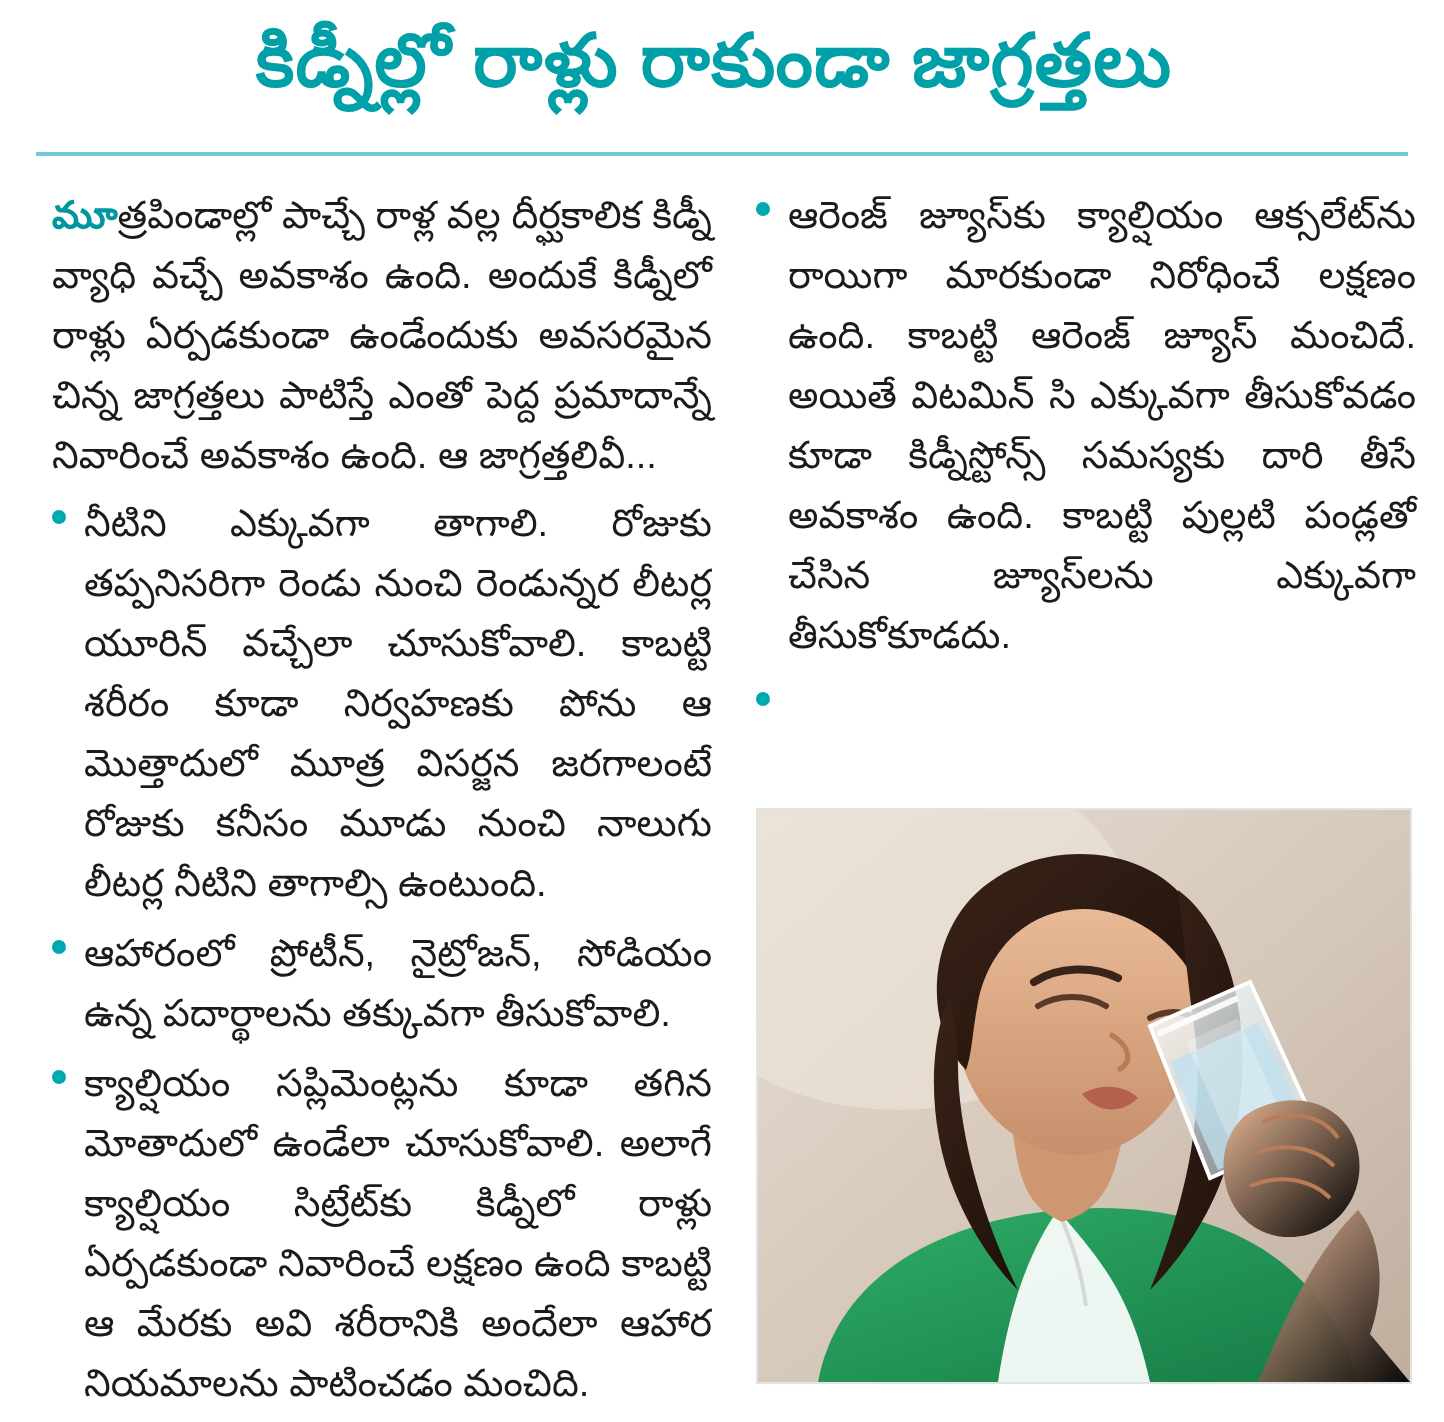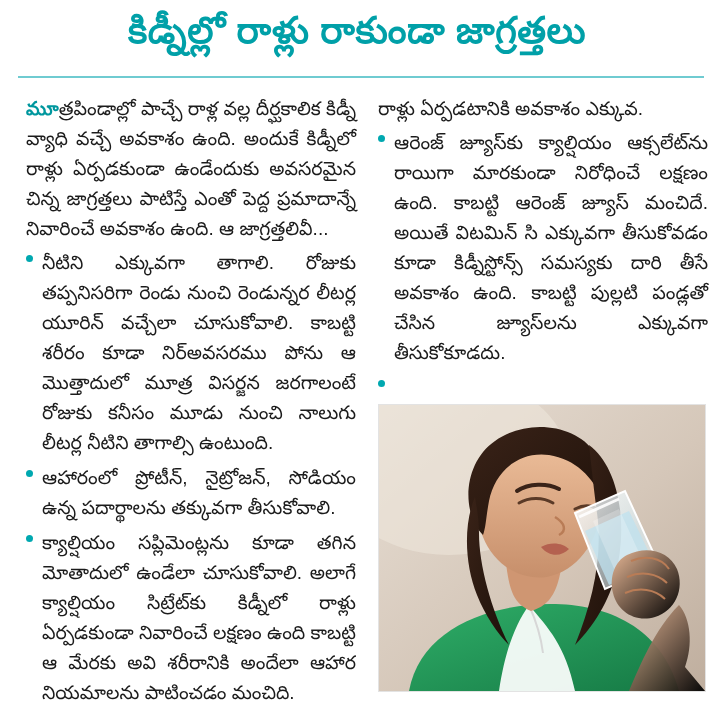--- a/index.html
+++ b/index.html
@@ -106,28 +106,27 @@
 <div class="page">
 
   <div class="headline">కిడ్నీల్లో రాళ్లు రాకుండా జాగ్రత్తలు</div>
   <div class="rule"></div>
 
   <div class="columns">
 
     <div class="col col-left">
       <p class="para"><span class="lead">మూ</span><span>త్రపిండాల్లో పాచ్చే రాళ్ల వల్ల దీర్ఘకాలిక కిడ్నీ వ్యాధి వచ్చే అవకాశం ఉంది. అందుకే కిడ్నీలో రాళ్లు ఏర్పడకుండా ఉండేందుకు అవసరమైన చిన్న జాగ్రత్తలు పాటిస్తే ఎంతో పెద్ద ప్రమాదాన్నే నివారించే అవకాశం ఉంది. ఆ జాగ్రత్తలివీ...</span></p>
       <ul class="bullets">
-        <li><span class="dot"></span><span>నీటిని ఎక్కువగా తాగాలి. రోజుకు తప్పనిసరిగా రెండు నుంచి రెండున్నర లీటర్ల యూరిన్ వచ్చేలా చూసుకోవాలి. కాబట్టి శరీరం కూడా నిర్అవసరము పోను ఆ మొత్తాదులో మూత్ర విసర్జన జరగాలంటే రోజుకు కనీసం మూడు నుంచి నాలుగు లీటర్ల నీటిని తాగాల్సి ఉంటుంది.</span></li>
+        <li><span class="dot"></span><span>నీటిని ఎక్కువగా తాగాలి. రోజుకు తప్పనిసరిగా రెండు నుంచి రెండున్నర లీటర్ల యూరిన్ వచ్చేలా చూసుకోవాలి. కాబట్టి శరీరం కూడా నిర్వహణకు పోను ఆ మొత్తాదులో మూత్ర విసర్జన జరగాలంటే రోజుకు కనీసం మూడు నుంచి నాలుగు లీటర్ల నీటిని తాగాల్సి ఉంటుంది.</span></li>
         <li><span class="dot"></span><span>ఆహారంలో ప్రోటీన్, నైట్రోజన్, సోడియం ఉన్న పదార్థాలను తక్కువగా తీసుకోవాలి.</span></li>
         <li><span class="dot"></span><span>క్యాల్షియం సప్లిమెంట్లను కూడా తగిన మోతాదులో ఉండేలా చూసుకోవాలి. అలాగే క్యాల్షియం సిట్రేట్‌కు కిడ్నీలో రాళ్లు ఏర్పడకుండా నివారించే లక్షణం ఉంది కాబట్టి ఆ మేరకు అవి శరీరానికి అందేలా ఆహార నియమాలను పాటించడం మంచిది.</span></li>
       </ul>
     </div>
 
     <div class="col col-right">
-      <p class="para">రాళ్లు ఏర్పడటానికి అవకాశం ఎక్కువ.</p>
       <ul class="bullets">
         <li><span class="dot"></span><span>ఆరెంజ్ జ్యూస్‌కు క్యాల్షియం ఆక్సలేట్‌ను రాయిగా మారకుండా నిరోధించే లక్షణం ఉంది. కాబట్టి ఆరెంజ్ జ్యూస్ మంచిదే. అయితే విటమిన్ సి ఎక్కువగా తీసుకోవడం కూడా కిడ్నీస్టోన్స్ సమస్యకు దారి తీసే అవకాశం ఉంది. కాబట్టి పుల్లటి పండ్లతో చేసిన జ్యూస్‌లను ఎక్కువగా తీసుకోకూడదు.</span></li>
         <li><span class="dot"></span></li>
       </ul>
     </div>
 
   </div>
 
   <div class="photo">
     <svg width="326" height="286" viewBox="0 0 326 286" xmlns="http://www.w3.org/2000/svg" aria-hidden="true">

